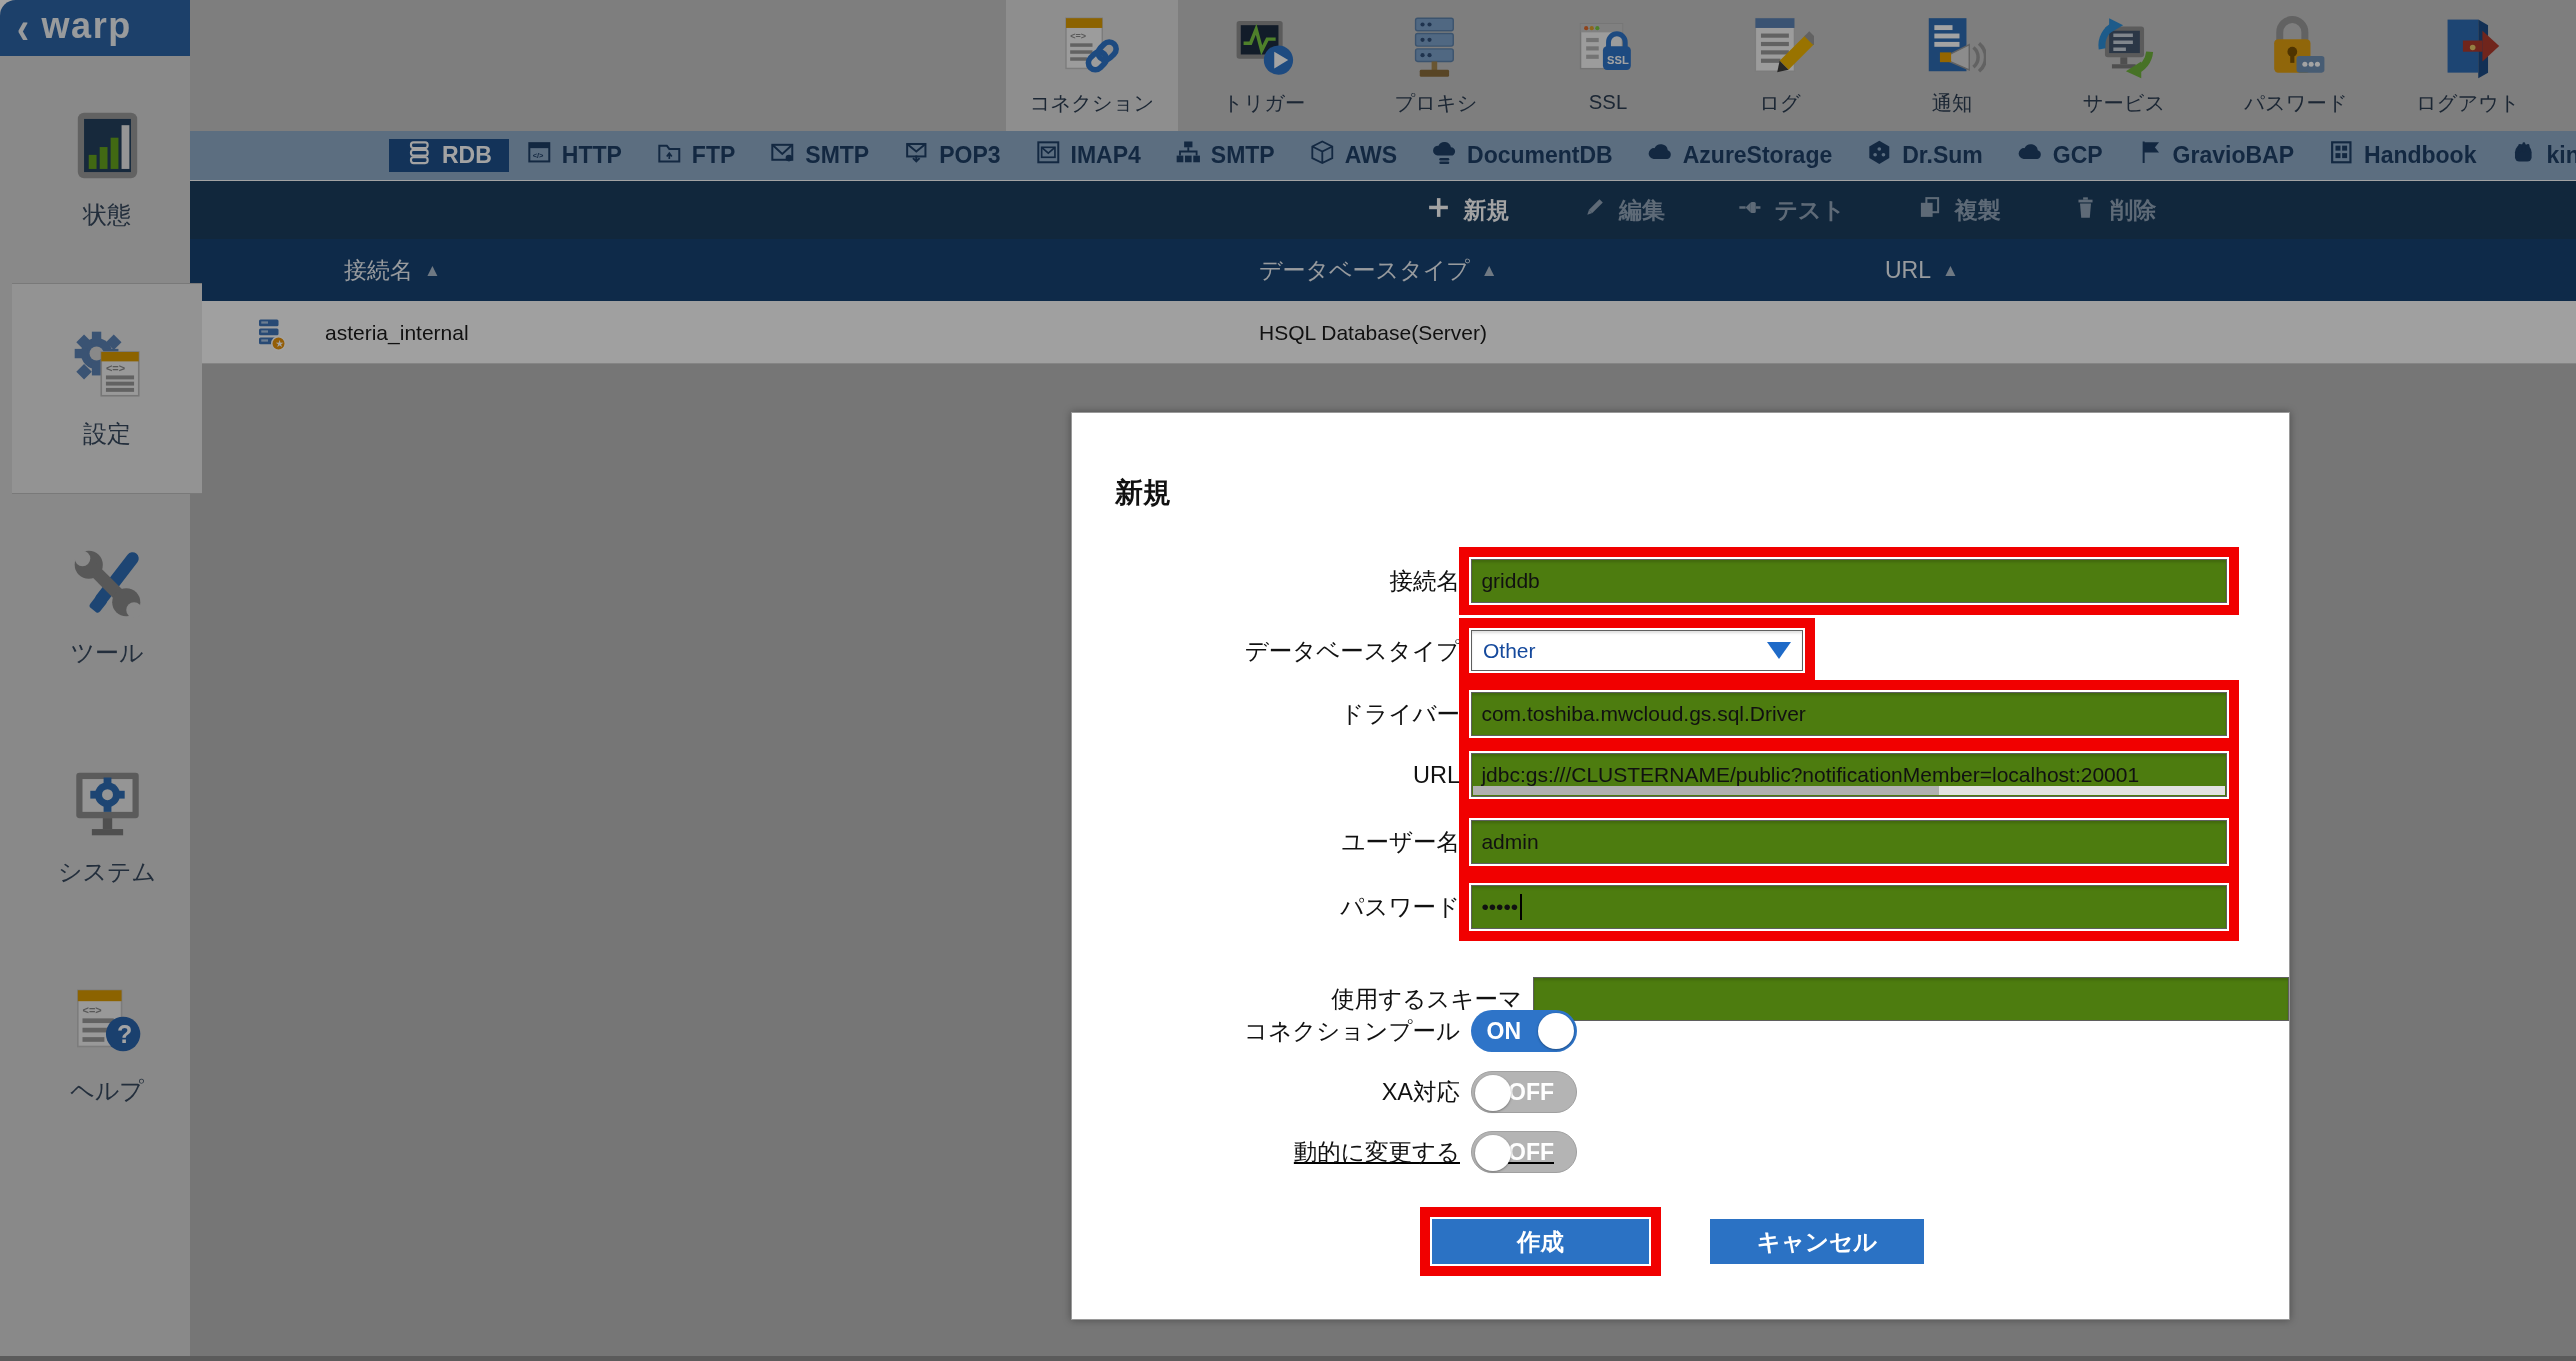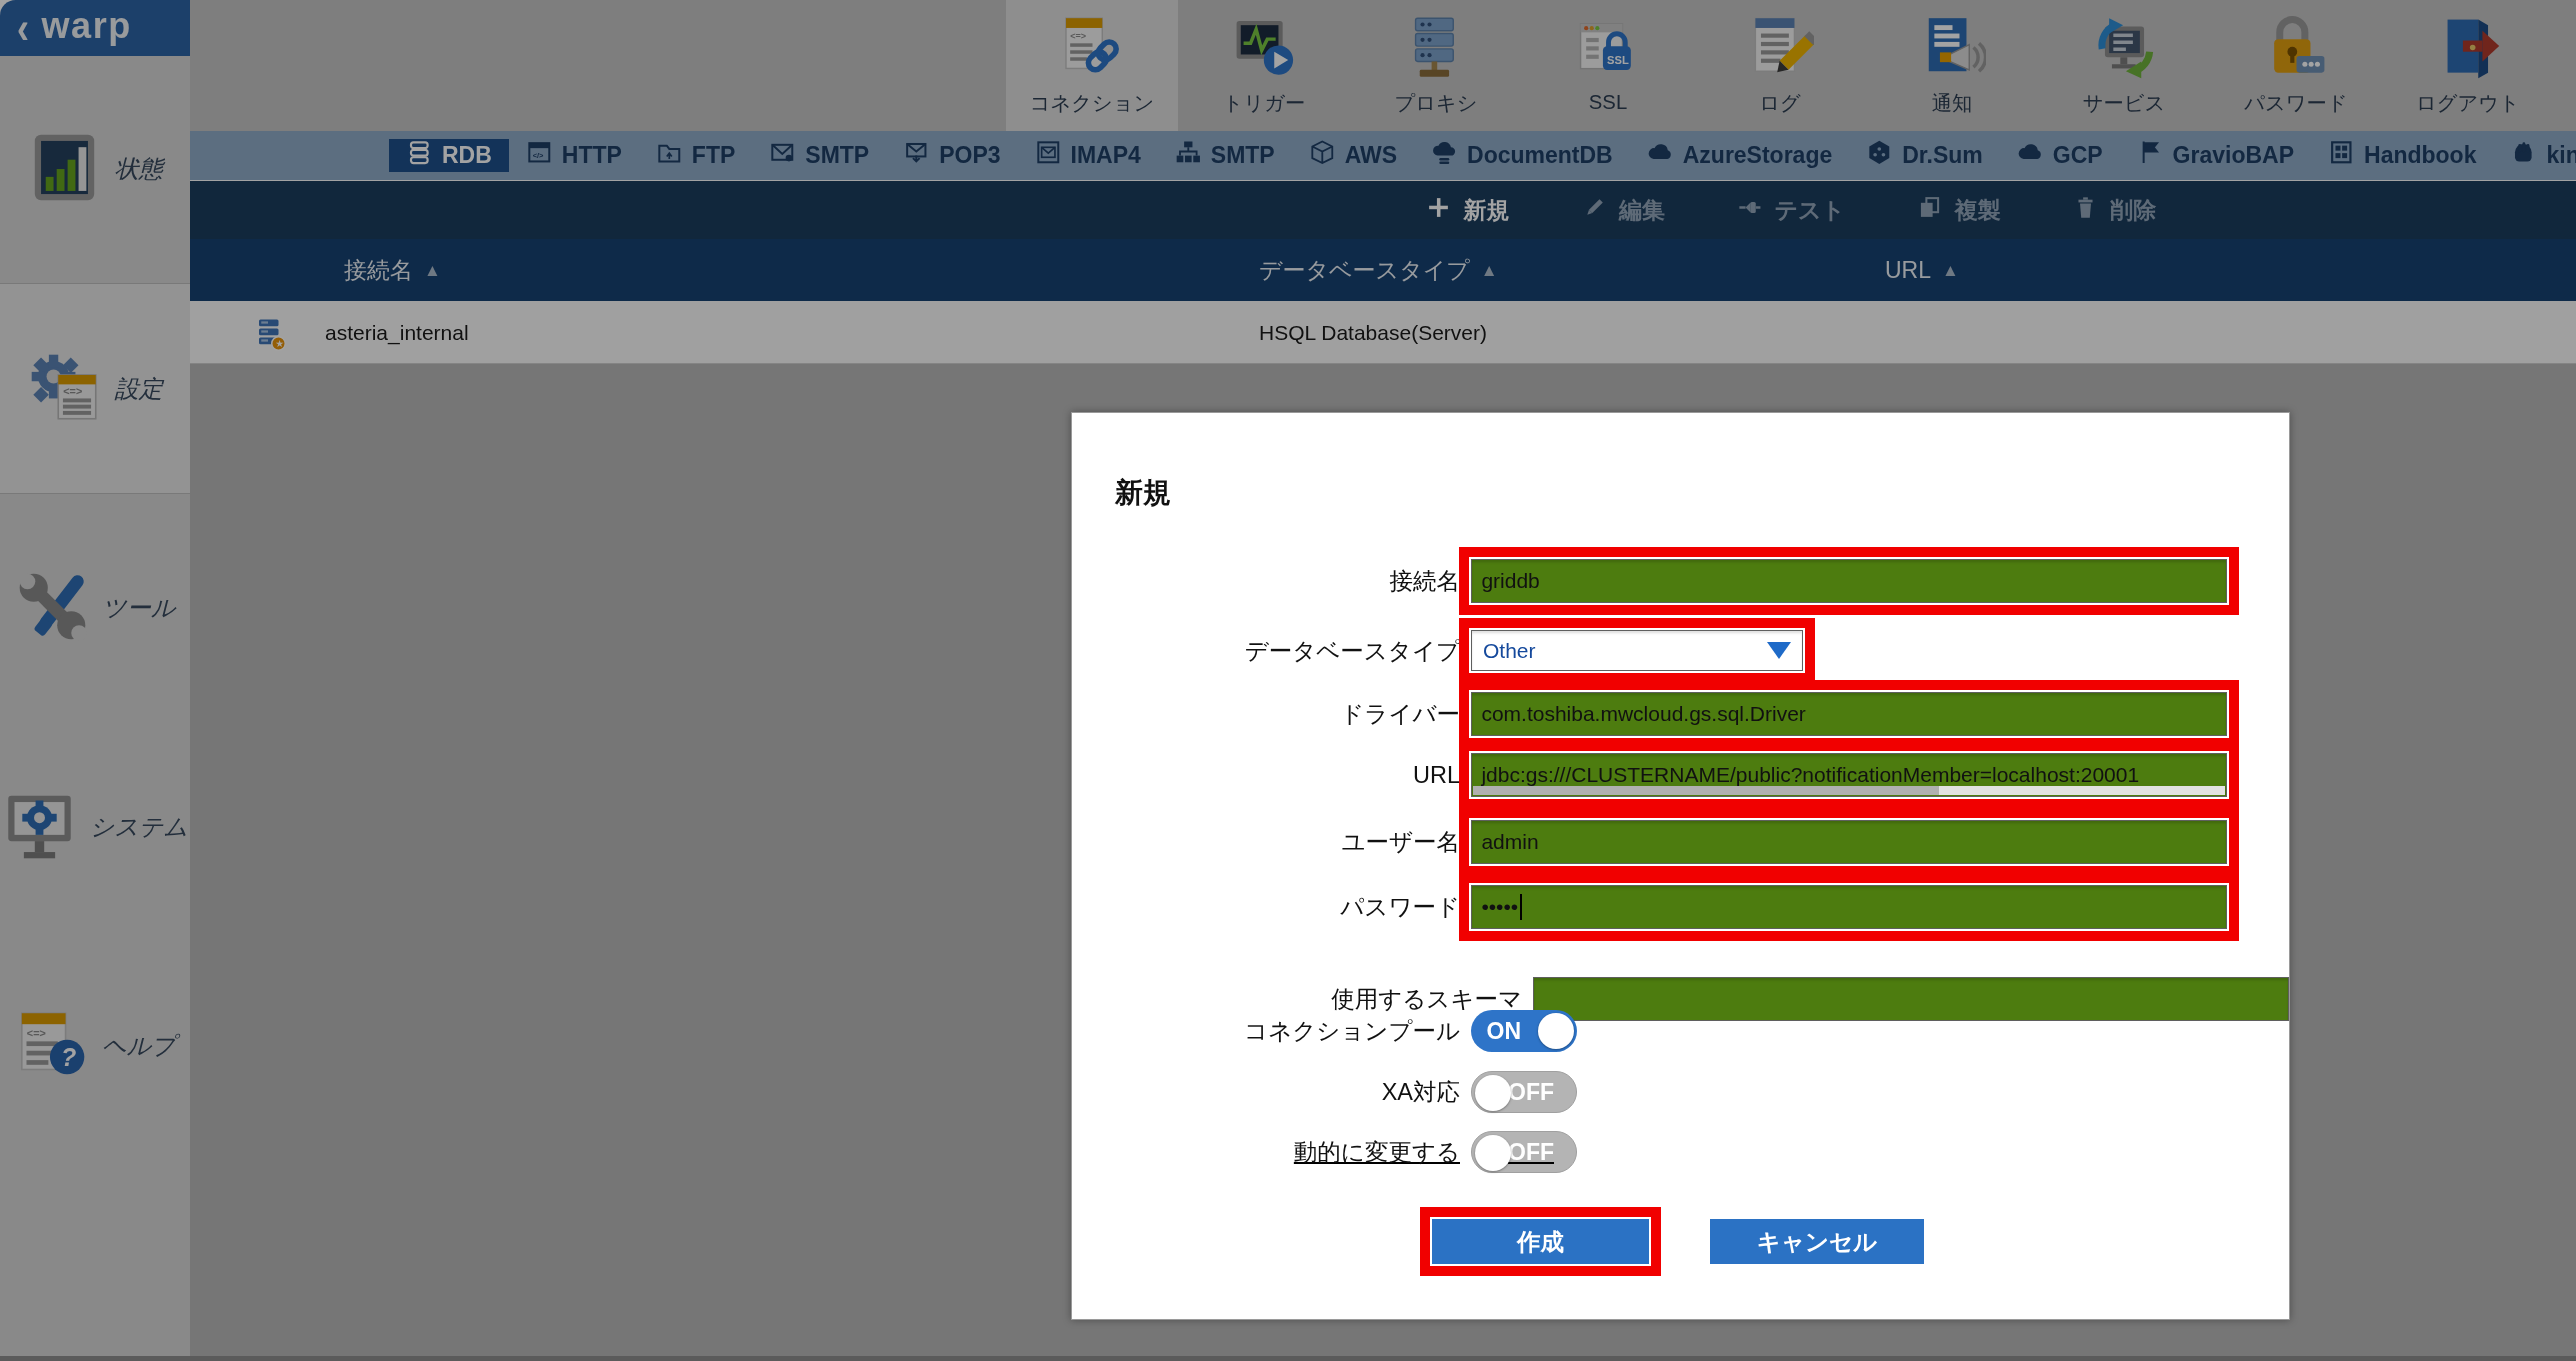--- a/index.html
+++ b/index.html
@@ -8,22 +8,22 @@
   #root { position:absolute; inset:0; }
 
   
   .warp-header { position:absolute; left:0; top:0; width:190px; height:56px; background:#2c64a7;
     border-top-left-radius:15.6px; display:flex; align-items:center; gap:12.5px; padding-left:17px; z-index:5; }
   .warp-chevron { color:#f0f2f5; font-size:36px; font-weight:bold; line-height:1; transform:scaleY(1.25); }
   .warp-logo { color:#f0f2f5; font-size:36px; font-weight:bold; letter-spacing:1.6px; padding-bottom:4.7px; }
 
   
   .sidebar { position:absolute; left:0; top:56px; width:190px; bottom:0; background:#d6d6d6; z-index:4; }
-  .side-item { position:absolute; left:0; width:190px; height:211px; display:flex; 
-    align-items:center; justify-content:center; gap:12.5px; cursor:pointer;font-style:italic; }
+  .side-item { position:absolute; left:12px; width:190px; height:211px; display:flex; flex-direction:column;
+    align-items:center; justify-content:center; gap:12.5px; cursor:pointer; }
   .side-item.selected { background:#e6e6e6; border-top:0.8px solid #bdbdbd; border-bottom:0.8px solid #bdbdbd; }
   .side-item .lbl { font-size:24px; color:#37495e; }
   .side-item svg { width:75px; height:75px; }
 
   
   .topbar { position:absolute; left:190px; top:0; right:0; height:131px; background:#c5c5c5;
     display:flex; justify-content:flex-end; padding-right:22px; z-index:3; }
   .tool-item { width:172px; height:131px; display:flex; flex-direction:column; align-items:center;
     justify-content:center; gap:4.7px; cursor:pointer; }
   .tool-item.selected { background:#dedede; }

